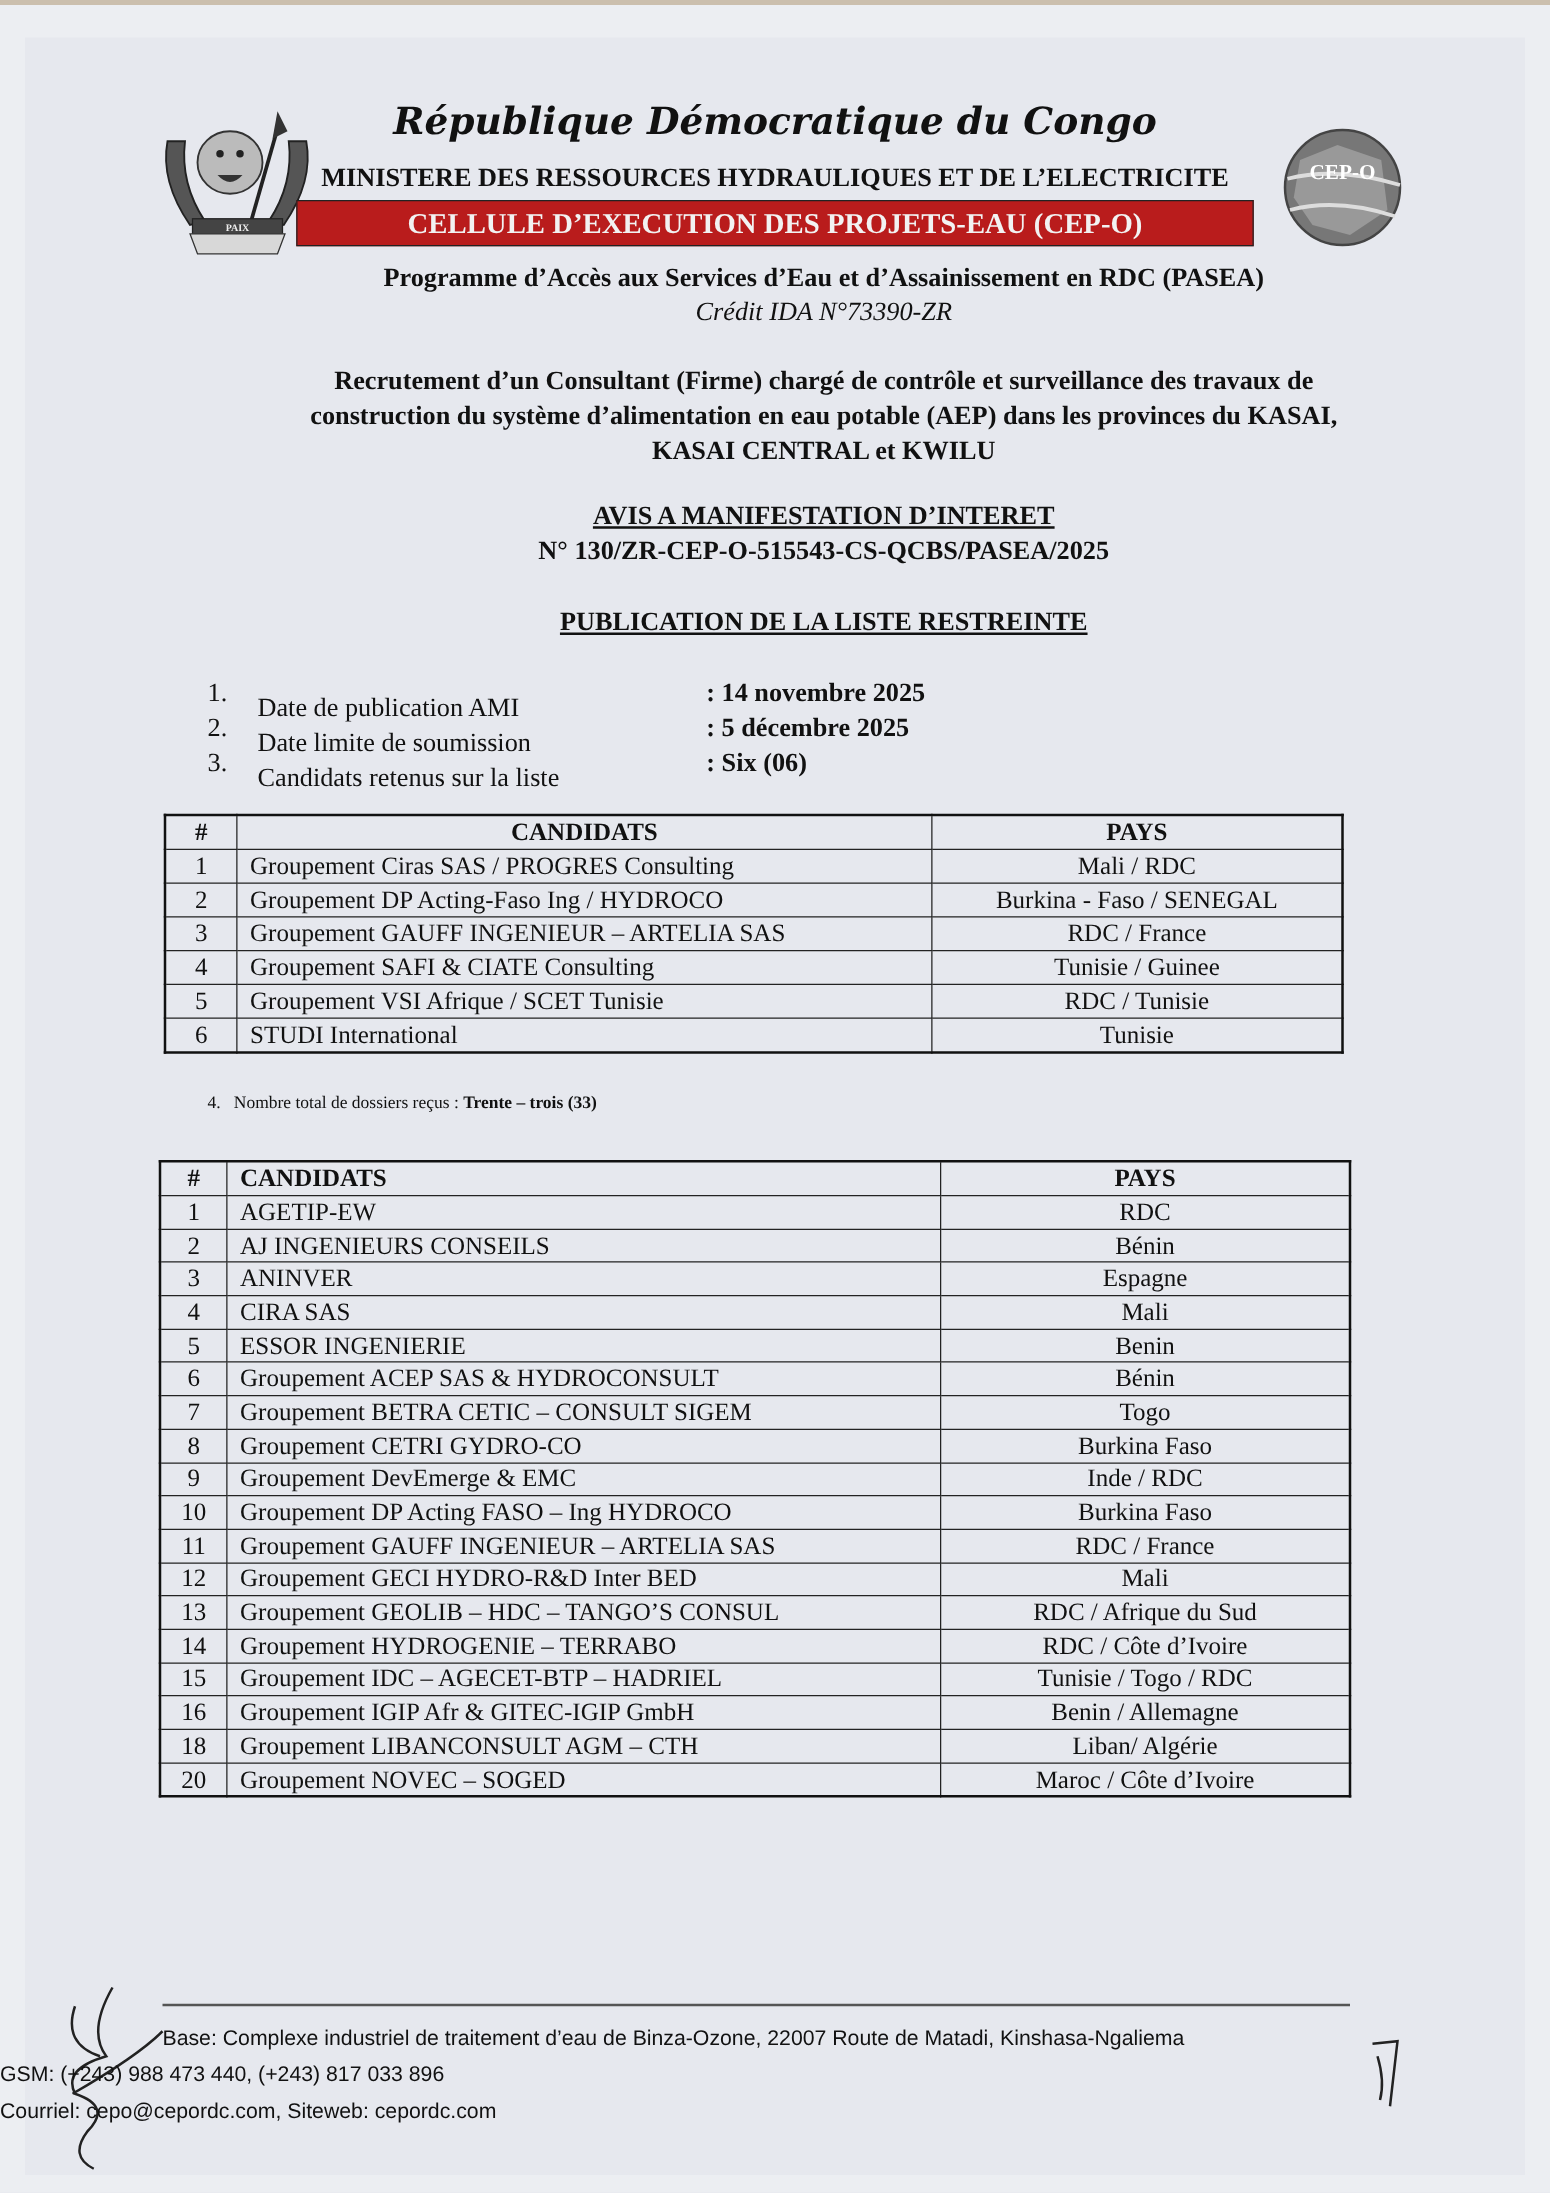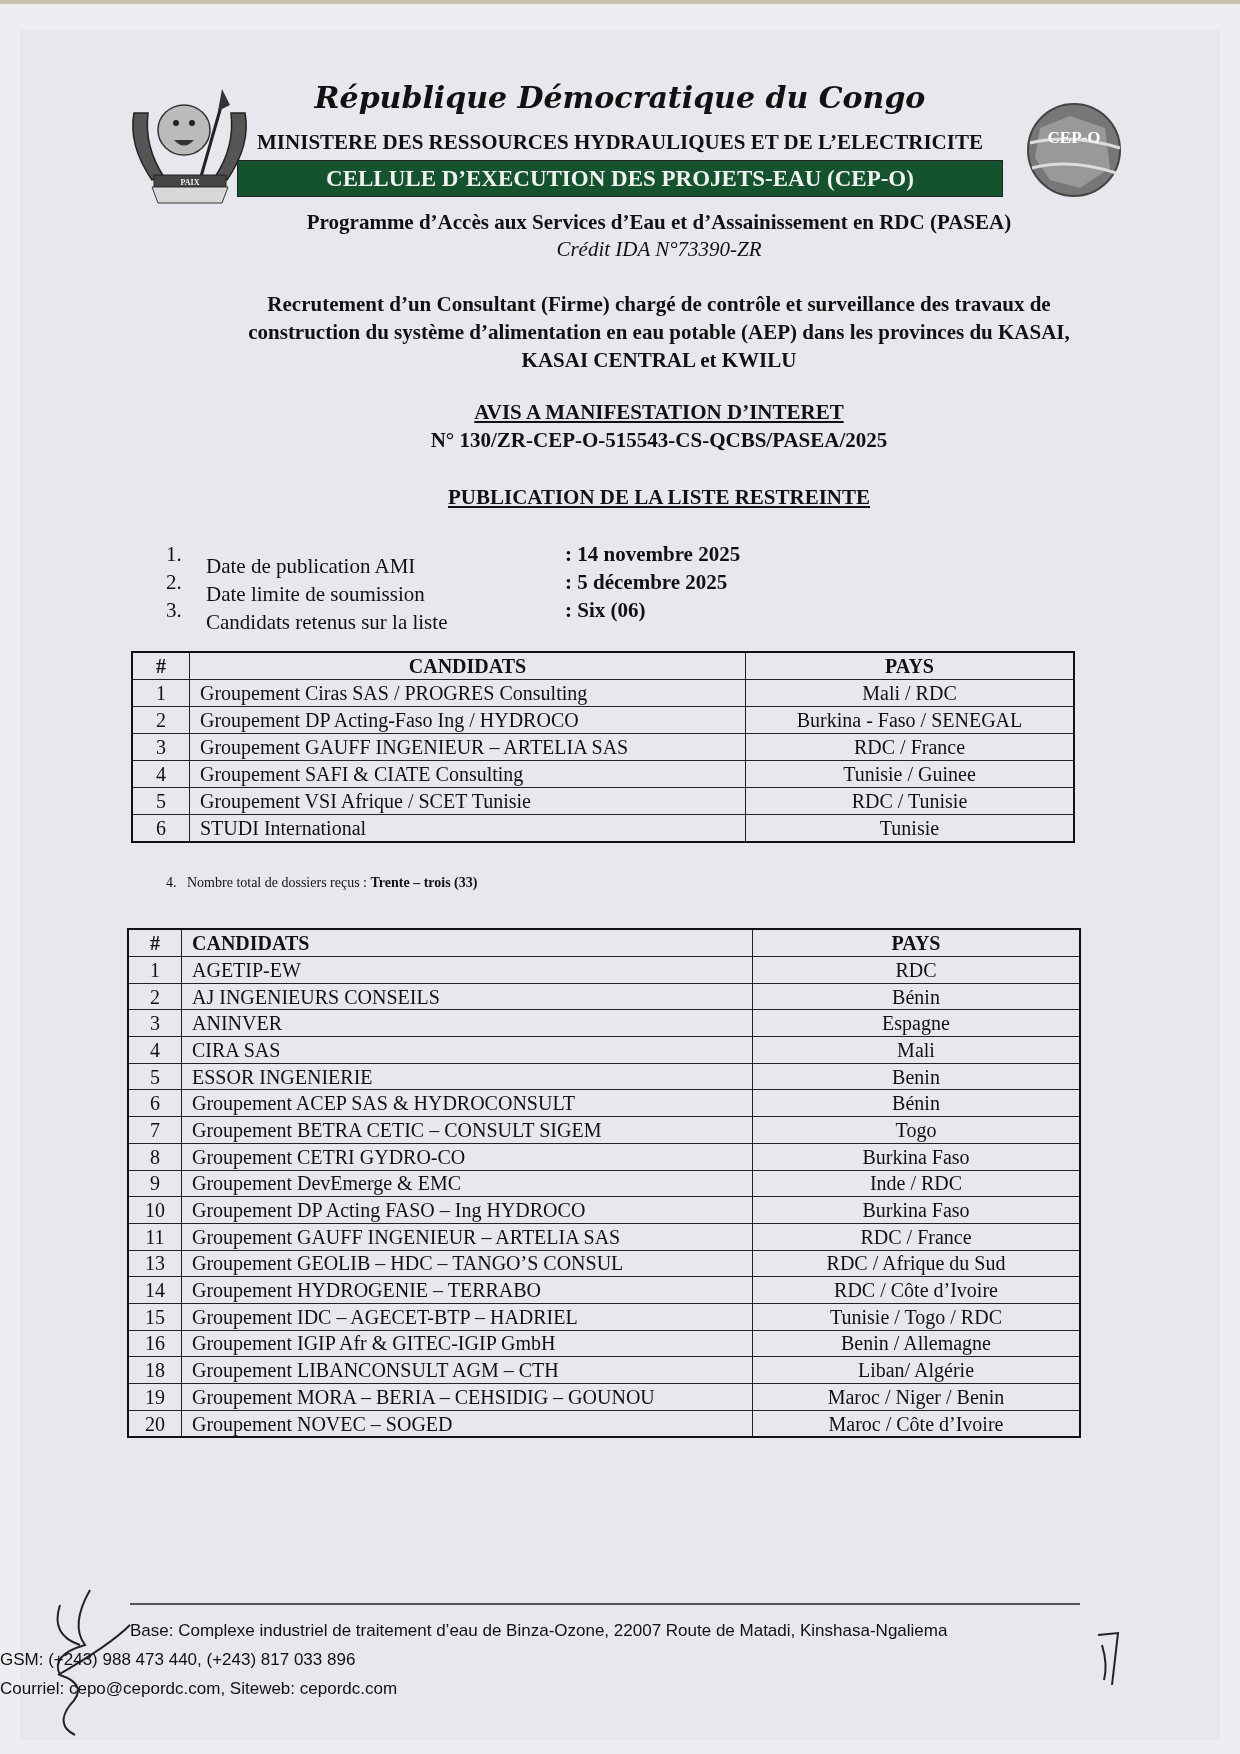--- a/index.html
+++ b/index.html
@@ -24,21 +24,21 @@
       position: absolute; left: 0; width: 1240px; top: 80px; text-align: center;
       font-family: "DejaVu Serif", serif; font-style: italic; font-weight: bold;
       font-size: 30px; letter-spacing: 0px;
     }
     .ministere {
       position: absolute; left: 240px; top: 130px; width: 760px; text-align: center;
       font-weight: bold; font-size: 21px; letter-spacing: 0px;
     }
     .cellule-bar {
       position: absolute; left: 237px; top: 160px; width: 764px; height: 35px;
-      background: #14532d; color: #f2f2f2; text-align: center;
+      background: #b91c1c; color: #f2f2f2; text-align: center;
       font-weight: bold; font-size: 23px; line-height: 35px;
       border: 1px solid #222;
     }
     .prog { position: absolute; left: 0; width: 1240px; top: 210px; font-weight: bold; font-size: 21px; }
     .credit { position: absolute; left: 0; width: 1240px; top: 237px; font-style: italic; font-size: 21px; }
     .recrut {
       position: absolute; left: 120px; width: 1000px; top: 290px; font-weight: bold; font-size: 21px;
       line-height: 28px;
     }
     .avis { position: absolute; left: 0; width: 1240px; top: 400px; font-weight: bold; font-size: 21px; text-decoration: underline; }
@@ -254,20 +254,25 @@
         <td class="c-num">10</td>
         <td class="c-cand">Groupement DP Acting  FASO – Ing  HYDROCO</td>
         <td class="c-pays">Burkina Faso</td>
       </tr>
       <tr>
         <td class="c-num">11</td>
         <td class="c-cand">Groupement GAUFF INGENIEUR – ARTELIA SAS</td>
         <td class="c-pays">RDC / France</td>
       </tr>
       <tr>
+        <td class="c-num">12</td>
+        <td class="c-cand">Groupement GECI  HYDRO-R&amp;D   Inter  BED</td>
+        <td class="c-pays">Mali</td>
+      </tr>
+      <tr>
         <td class="c-num">13</td>
         <td class="c-cand">Groupement GEOLIB – HDC – TANGO’S CONSUL</td>
         <td class="c-pays">RDC / Afrique du Sud</td>
       </tr>
       <tr>
         <td class="c-num">14</td>
         <td class="c-cand">Groupement HYDROGENIE – TERRABO</td>
         <td class="c-pays">RDC / Côte d’Ivoire</td>
       </tr>
       <tr>
@@ -277,25 +282,20 @@
       </tr>
       <tr>
         <td class="c-num">16</td>
         <td class="c-cand">Groupement IGIP Afr &amp; GITEC-IGIP GmbH</td>
         <td class="c-pays">Benin / Allemagne</td>
       </tr>
       <tr>
         <td class="c-num">18</td>
         <td class="c-cand">Groupement LIBANCONSULT AGM – CTH</td>
         <td class="c-pays">Liban/ Algérie</td>
-      </tr>
-      <tr>
-        <td class="c-num">19</td>
-        <td class="c-cand">Groupement MORA – BERIA – CEHSIDIG – GOUNOU</td>
-        <td class="c-pays">Maroc / Niger / Benin</td>
       </tr>
       <tr>
         <td class="c-num">20</td>
         <td class="c-cand">Groupement NOVEC – SOGED</td>
         <td class="c-pays">Maroc / Côte d’Ivoire</td>
       </tr>
     </tbody>
 </table>
 
 <svg class="sig-left" viewBox="0 0 110 160">

